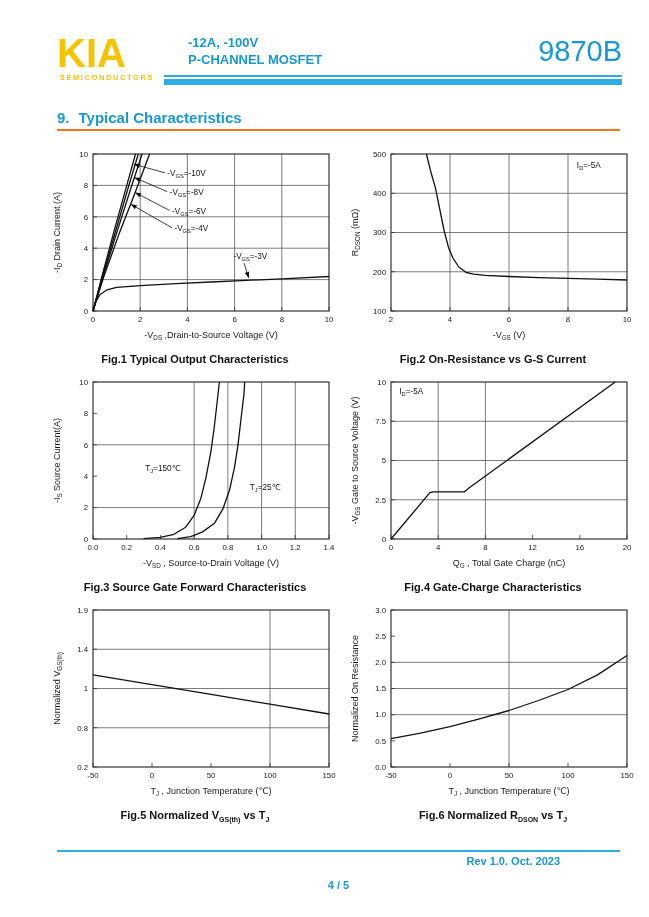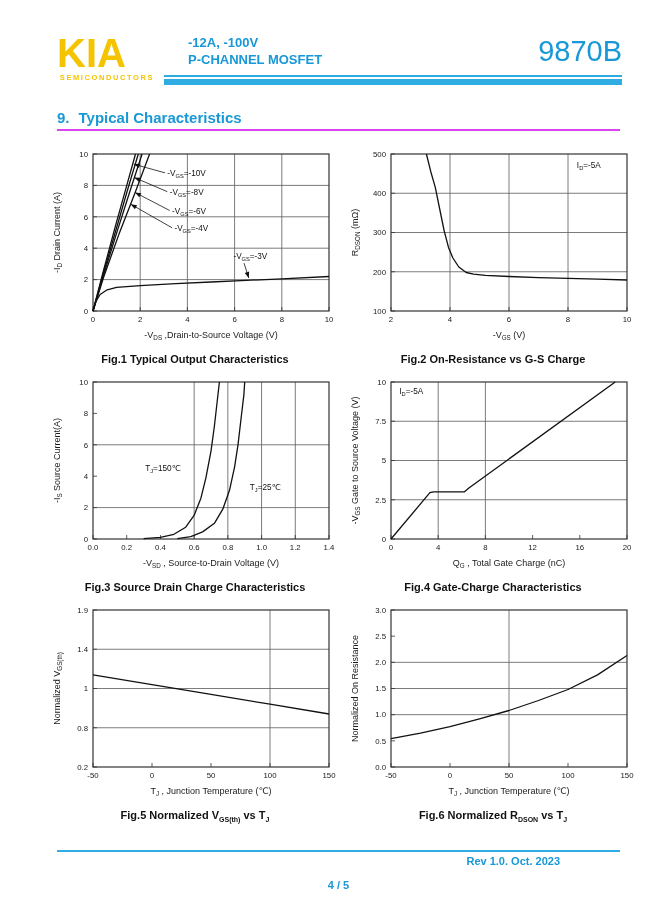--- a/index.html
+++ b/index.html
@@ -10,21 +10,21 @@
   .logo-block{width:100px;flex:0 0 100px;}
   .logo{font-size:40px;font-weight:800;line-height:0.95;color:#F5C400;letter-spacing:0px;}
   .logo-sub{font-size:7.5px;font-weight:700;letter-spacing:1.6px;color:#F5C400;margin-top:1px;text-align:center;}
   .head-right{flex:1;margin-left:7px;}
   .head-row{display:flex;justify-content:space-between;align-items:flex-start;margin-left:24px;}
   .head-mid{color:#1898D6;font-weight:700;font-size:13px;line-height:17px;}
   .part-number{color:#1898D6;font-size:29px;line-height:1;margin-top:3px;font-weight:400;}
   .rule-thin{height:2px;background:#2FADE2;margin-top:7px;}
   .rule-thick{height:6px;background:#2FADE2;margin-top:2px;}
   
-  .section-heading{margin:24px 29px 0 57px;border-bottom:2px solid #d946ef;padding-bottom:3px;
+  .section-heading{margin:24px 29px 0 57px;border-bottom:2px solid #f97316;padding-bottom:3px;
                    color:#1898D6;font-size:15px;font-weight:700;}
   .section-heading .num{margin-right:9px;}
   
   .figures{display:grid;grid-template-columns:298px 298px;padding-left:46px;margin-top:14px;}
   .figure{width:298px;display:flex;flex-direction:column;align-items:center;margin:0 0 8px 0;}
   .figure svg{display:block;font-family:"Liberation Sans","DejaVu Sans",sans-serif;}
   figcaption{font-size:11px;font-weight:700;color:#111;margin-top:6px;text-align:left;}
   figcaption sub{font-size:7px;}
   
   .footer{position:absolute;left:57px;right:29px;top:850px;}
@@ -148,21 +148,21 @@
           <text x="39" y="90.3" text-anchor="end" font-size="7.8" fill="#1a1a1a">300</text>
           <line x1="44" y1="48.25" x2="48" y2="48.25" stroke="#333" stroke-width="0.8"></line>
           <text x="39" y="51.05" text-anchor="end" font-size="7.8" fill="#1a1a1a">400</text>
           <line x1="44" y1="9" x2="48" y2="9" stroke="#333" stroke-width="0.8"></line>
           <text x="39" y="11.8" text-anchor="end" font-size="7.8" fill="#1a1a1a">500</text>
           <text x="162" y="193" text-anchor="middle" font-size="9" fill="#1a1a1a"><tspan>-V</tspan><tspan font-size="6.3" dy="2">GS</tspan><tspan dy="-2"> (V)</tspan></text>
           <text transform="translate(11 87.5) rotate(-90)" text-anchor="middle" font-size="9" fill="#1a1a1a"><tspan>R</tspan><tspan font-size="6.3" dy="2">DSON</tspan><tspan dy="-2"> (mΩ)</tspan></text>
           <path d="M79.4 9.0 L83.8 26.7 L88.3 42.4 L92.7 64.0 L97.1 85.5 L101.5 102.4 L105.9 113.0 L111.8 122.0 L119.2 127.5 L126.6 129.1 L138.4 130.3 L162.0 131.5 L191.5 132.6 L221.0 133.4 L250.5 134.2 L280.0 135.0" fill="none" stroke="#111" stroke-width="1.3" stroke-linejoin="round"></path>
           <text x="229.85000000000002" y="22.73750000000001" font-size="8.2" fill="#111"><tspan>I</tspan><tspan font-size="5.7" dy="2">D</tspan><tspan dy="-2">=-5A</tspan></text>
         </svg>
-      <figcaption>Fig.2 On-Resistance vs G-S Charge</figcaption>
+      <figcaption>Fig.2 On-Resistance vs G-S Current</figcaption>
     </figure>
     <figure class="figure">
       <svg width="292" height="202">
           <line x1="145.14285714285717" y1="9" x2="145.14285714285717" y2="166" stroke="#5a5a5a" stroke-width="0.8"></line>
           <line x1="178.8571428571429" y1="9" x2="178.8571428571429" y2="166" stroke="#5a5a5a" stroke-width="0.8"></line>
           <line x1="212.57142857142858" y1="9" x2="212.57142857142858" y2="166" stroke="#5a5a5a" stroke-width="0.8"></line>
           <line x1="246.2857142857143" y1="9" x2="246.2857142857143" y2="166" stroke="#5a5a5a" stroke-width="0.8"></line>
           <line x1="44" y1="134.6" x2="280" y2="134.6" stroke="#5a5a5a" stroke-width="0.8"></line>
           <line x1="44" y1="71.8" x2="280" y2="71.8" stroke="#5a5a5a" stroke-width="0.8"></line>
           <rect x="44" y="9" width="236" height="157" fill="none" stroke="#333" stroke-width="1.2"></rect>
@@ -194,21 +194,21 @@
           <text x="39" y="43.19999999999999" text-anchor="end" font-size="7.8" fill="#1a1a1a">8</text>
           <line x1="44" y1="9" x2="48" y2="9" stroke="#333" stroke-width="0.8"></line>
           <text x="39" y="11.8" text-anchor="end" font-size="7.8" fill="#1a1a1a">10</text>
           <text x="162" y="193" text-anchor="middle" font-size="9" fill="#1a1a1a"><tspan>-V</tspan><tspan font-size="6.3" dy="2">SD</tspan><tspan dy="-2"> , Source-to-Drain Voltage (V)</tspan></text>
           <text transform="translate(11 87.5) rotate(-90)" text-anchor="middle" font-size="9" fill="#1a1a1a"><tspan>-I</tspan><tspan font-size="6.3" dy="2">S</tspan><tspan dy="-2"> Source Current(A)</tspan></text>
           <path d="M94.6 165.7 L111.4 164.4 L124.9 161.3 L136.7 154.2 L145.1 142.4 L151.9 125.2 L156.9 104.8 L162.0 78.1 L165.4 53.0 L167.9 31.0 L170.4 9.0" fill="none" stroke="#111" stroke-width="1.3" stroke-linejoin="round"></path>
           <path d="M128.3 165.7 L141.8 163.6 L153.6 158.9 L165.4 150.3 L173.8 136.2 L180.5 117.3 L185.6 93.8 L189.0 71.8 L192.3 43.5 L194.9 21.6 L195.7 9.0" fill="none" stroke="#111" stroke-width="1.3" stroke-linejoin="round"></path>
           <text x="96.25714285714287" y="98.49" font-size="8.2" fill="#111"><tspan>T</tspan><tspan font-size="5.7" dy="2">J</tspan><tspan dy="-2">=150℃</tspan></text>
           <text x="200.7714285714286" y="117.33" font-size="8.2" fill="#111"><tspan>T</tspan><tspan font-size="5.7" dy="2">J</tspan><tspan dy="-2">=25℃</tspan></text>
         </svg>
-      <figcaption>Fig.3 Source Drain Charge Characteristics</figcaption>
+      <figcaption>Fig.3 Source Gate Forward Characteristics</figcaption>
     </figure>
     <figure class="figure">
       <svg width="292" height="202">
           <line x1="91.2" y1="9" x2="91.2" y2="166" stroke="#5a5a5a" stroke-width="0.8"></line>
           <line x1="138.4" y1="9" x2="138.4" y2="166" stroke="#5a5a5a" stroke-width="0.8"></line>
           <line x1="44" y1="126.75" x2="280" y2="126.75" stroke="#5a5a5a" stroke-width="0.8"></line>
           <line x1="44" y1="87.5" x2="280" y2="87.5" stroke="#5a5a5a" stroke-width="0.8"></line>
           <line x1="44" y1="48.25" x2="280" y2="48.25" stroke="#5a5a5a" stroke-width="0.8"></line>
           <rect x="44" y="9" width="236" height="157" fill="none" stroke="#333" stroke-width="1.2"></rect>
           <line x1="44" y1="166" x2="44" y2="162" stroke="#333" stroke-width="0.8"></line>

